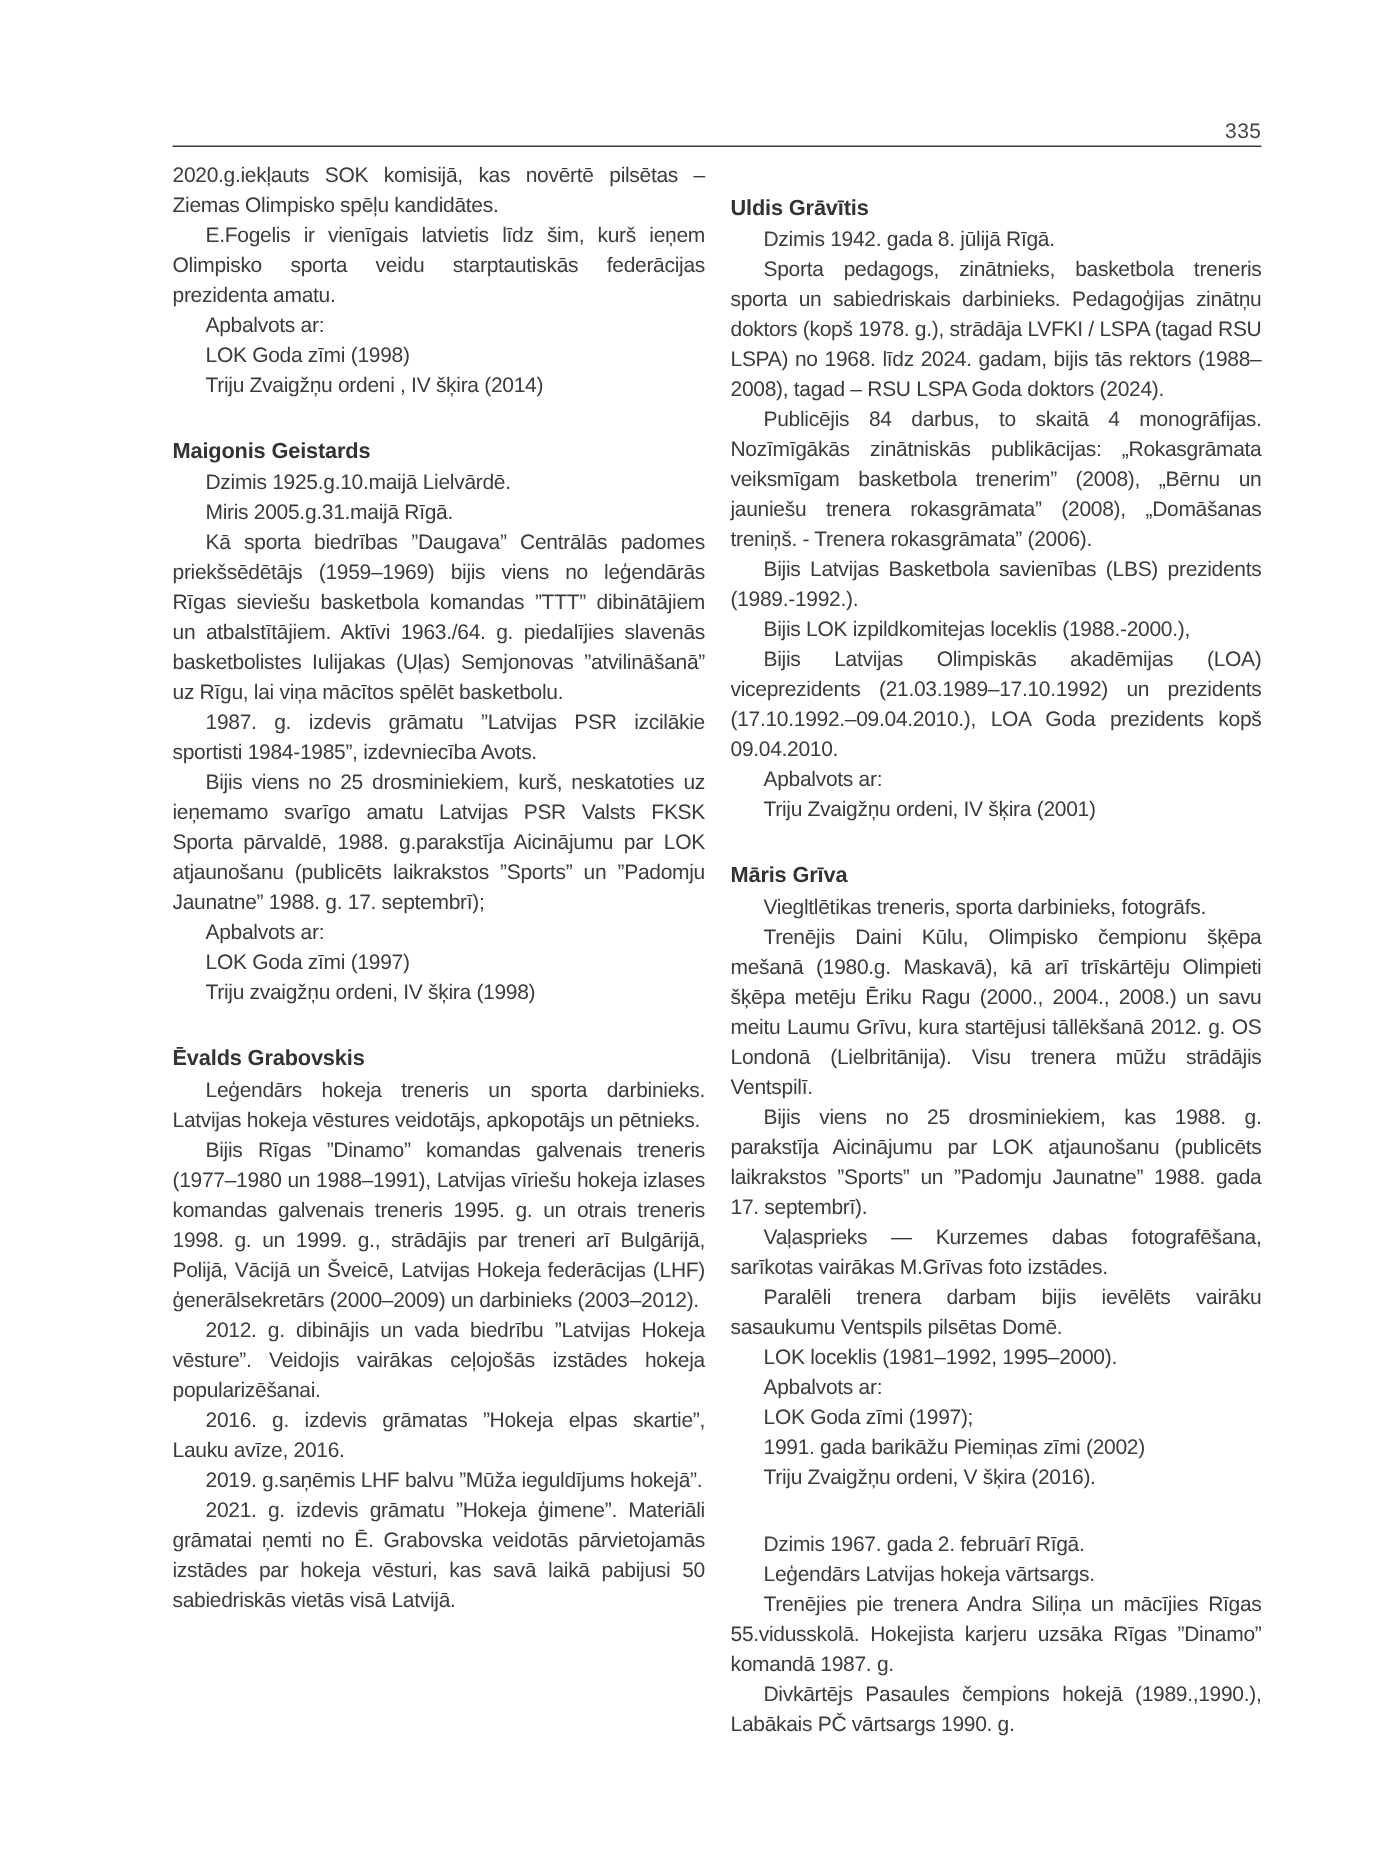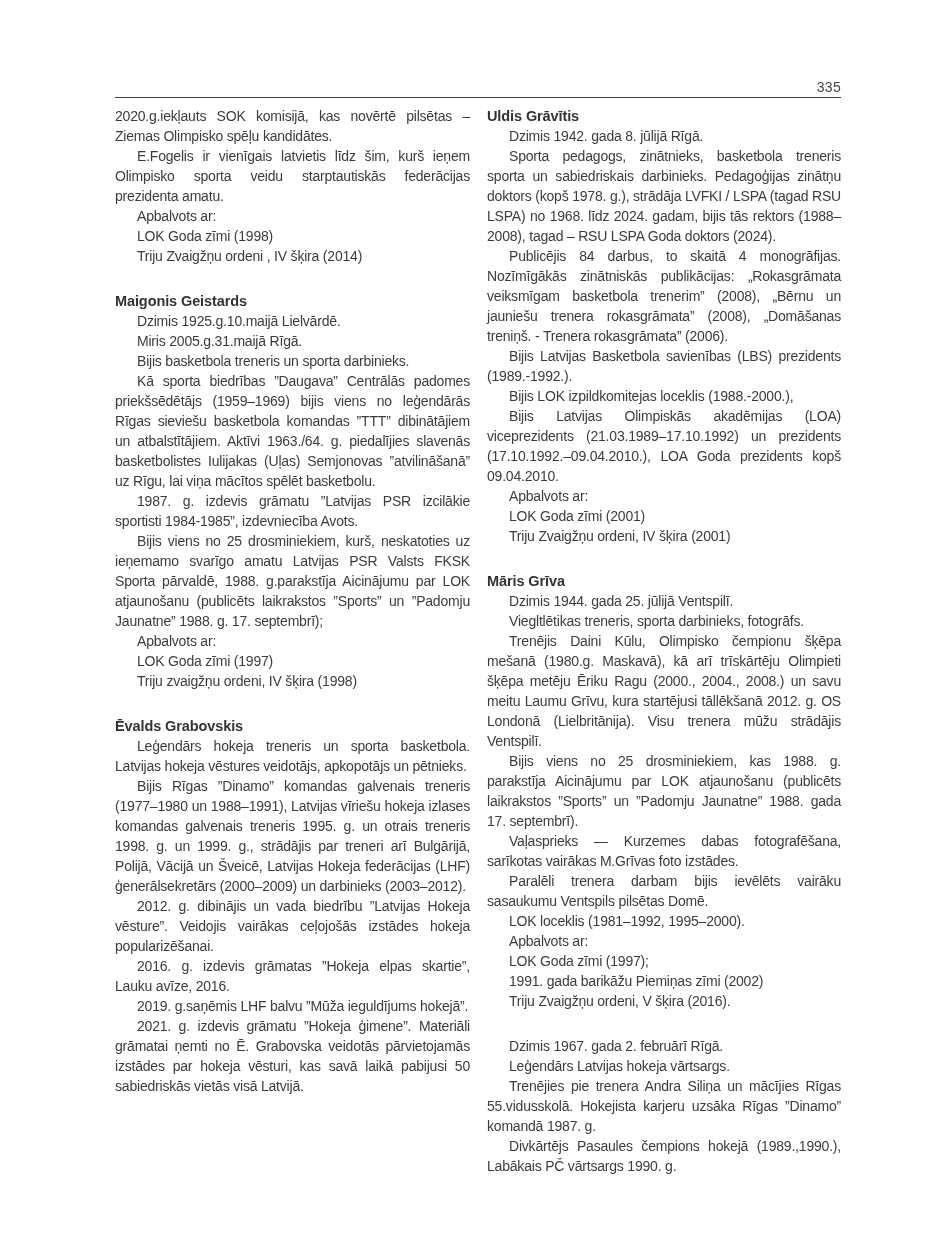--- a/index.html
+++ b/index.html
@@ -35,21 +35,21 @@
     background: #3f3f3f;
   }
   .column {
     position: absolute;
     top: 106px;
     font-size: 14px;
     line-height: 20px;
     letter-spacing: -0.2px;
   }
   .column-left  { left: 115px; width: 355px; }
-  .column-right { left: 487px; width: 354px; }
+  .column-right { left: 487px; width: 354px; margin-top: 23px; }
   .section.with-heading { margin-top: 25px; }
   .section:first-child { margin-top: 0; }
   .heading {
     margin: 0;
     font-size: 14.5px;
     line-height: 20px;
     font-weight: bold;
     color: #333333;
     letter-spacing: -0.1px;
   }
@@ -72,55 +72,52 @@
         <p class="para noindent">2020.g.iekļauts SOK komisijā, kas novērtē pilsētas – Ziemas Olimpisko spēļu kandidātes.</p>
         <p class="para">E.Fogelis ir vienīgais latvietis līdz šim, kurš ieņem Olimpisko sporta veidu starptautiskās federācijas prezidenta amatu.</p>
         <p class="para">Apbalvots ar:</p>
         <p class="para">LOK Goda zīmi (1998)</p>
         <p class="para">Triju Zvaigžņu ordeni , IV šķira (2014)</p>
       </section>
       <section class="section with-heading">
         <h3 class="heading">Maigonis Geistards</h3>
         <p class="para">Dzimis 1925.g.10.maijā Lielvārdē.</p>
         <p class="para">Miris 2005.g.31.maijā Rīgā.</p>
-        <p class="para">Bijis basketbola treneris un sporta darbinieks.</p>
         <p class="para">Kā sporta biedrības ”Daugava” Centrālās padomes priekšsēdētājs (1959–1969) bijis viens no leģendārās Rīgas sieviešu basketbola komandas ”TTT” dibinātājiem un atbalstītājiem. Aktīvi 1963./64. g. piedalījies slavenās basketbolistes Iulijakas (Uļas) Semjonovas ”atvilināšanā” uz Rīgu, lai viņa mācītos spēlēt basketbolu.</p>
         <p class="para">1987. g. izdevis grāmatu ”Latvijas PSR izcilākie sportisti 1984-1985”, izdevniecība Avots.</p>
         <p class="para">Bijis viens no 25 drosminiekiem, kurš, neskatoties uz ieņemamo svarīgo amatu Latvijas PSR Valsts FKSK Sporta pārvaldē, 1988. g.parakstīja Aicinājumu par LOK atjaunošanu (publicēts laikrakstos ”Sports” un ”Padomju Jaunatne” 1988. g. 17. septembrī);</p>
         <p class="para">Apbalvots ar:</p>
         <p class="para">LOK Goda zīmi (1997)</p>
         <p class="para">Triju zvaigžņu ordeni, IV šķira (1998)</p>
       </section>
       <section class="section with-heading">
         <h3 class="heading">Ēvalds Grabovskis</h3>
-        <p class="para">Leģendārs hokeja treneris un sporta basketbola. Latvijas hokeja vēstures veidotājs, apkopotājs un pētnieks.</p>
+        <p class="para">Leģendārs hokeja treneris un sporta darbinieks. Latvijas hokeja vēstures veidotājs, apkopotājs un pētnieks.</p>
         <p class="para">Bijis Rīgas ”Dinamo” komandas galvenais treneris (1977–1980 un 1988–1991), Latvijas vīriešu hokeja izlases komandas galvenais treneris 1995. g. un otrais treneris 1998. g. un 1999. g., strādājis par treneri arī Bulgārijā, Polijā, Vācijā un Šveicē, Latvijas Hokeja federācijas (LHF) ģenerālsekretārs (2000–2009) un darbinieks (2003–2012).</p>
         <p class="para">2012. g. dibinājis un vada biedrību ”Latvijas Hokeja vēsture”. Veidojis vairākas ceļojošās izstādes hokeja popularizēšanai.</p>
         <p class="para">2016. g. izdevis grāmatas ”Hokeja elpas skartie”, Lauku avīze, 2016.</p>
         <p class="para">2019. g.saņēmis LHF balvu ”Mūža ieguldījums hokejā”.</p>
         <p class="para">2021. g. izdevis grāmatu ”Hokeja ģimene”. Materiāli grāmatai ņemti no Ē. Grabovska veidotās pārvietojamās izstādes par hokeja vēsturi, kas savā laikā pabijusi 50 sabiedriskās vietās visā Latvijā.</p>
       </section>
     </div>
 
   <div class="column column-right">
       <section class="section with-heading">
         <h3 class="heading">Uldis Grāvītis</h3>
         <p class="para">Dzimis 1942. gada 8. jūlijā Rīgā.</p>
         <p class="para">Sporta pedagogs, zinātnieks, basketbola treneris sporta un sabiedriskais darbinieks. Pedagoģijas zinātņu doktors (kopš 1978. g.), strādāja LVFKI / LSPA (tagad RSU LSPA) no 1968. līdz 2024. gadam, bijis tās rektors (1988–2008), tagad – RSU LSPA Goda doktors (2024).</p>
         <p class="para">Publicējis 84 darbus, to skaitā 4 monogrāfijas. Nozīmīgākās zinātniskās publikācijas: „Rokasgrāmata veiksmīgam basketbola trenerim” (2008), „Bērnu un jauniešu trenera rokasgrāmata” (2008), „Domāšanas treniņš. - Trenera rokasgrāmata” (2006).</p>
         <p class="para">Bijis Latvijas Basketbola savienības (LBS) prezidents (1989.-1992.).</p>
         <p class="para">Bijis LOK izpildkomitejas loceklis (1988.-2000.),</p>
         <p class="para">Bijis Latvijas Olimpiskās akadēmijas (LOA) viceprezidents (21.03.1989–17.10.1992) un prezidents (17.10.1992.–09.04.2010.), LOA Goda prezidents kopš 09.04.2010.</p>
         <p class="para">Apbalvots ar:</p>
-        <p class="para">LOK Goda zīmi (2001)</p>
         <p class="para">Triju Zvaigžņu ordeni, IV šķira (2001)</p>
       </section>
       <section class="section with-heading">
         <h3 class="heading">Māris Grīva</h3>
-        <p class="para">Dzimis 1944. gada 25. jūlijā Ventspilī.</p>
         <p class="para">Viegltlētikas treneris, sporta darbinieks, fotogrāfs.</p>
         <p class="para">Trenējis Daini Kūlu, Olimpisko čempionu šķēpa mešanā (1980.g. Maskavā), kā arī trīskārtēju Olimpieti šķēpa metēju Ēriku Ragu (2000., 2004., 2008.) un savu meitu Laumu Grīvu, kura startējusi tāllēkšanā 2012. g. OS Londonā (Lielbritānija). Visu trenera mūžu strādājis Ventspilī.</p>
         <p class="para">Bijis viens no 25 drosminiekiem, kas 1988. g. parakstīja Aicinājumu par LOK atjaunošanu (publicēts laikrakstos ”Sports” un ”Padomju Jaunatne” 1988. gada 17. septembrī).</p>
         <p class="para">Vaļasprieks — Kurzemes dabas fotografēšana, sarīkotas vairākas M.Grīvas foto izstādes.</p>
         <p class="para">Paralēli trenera darbam bijis ievēlēts vairāku sasaukumu Ventspils pilsētas Domē.</p>
         <p class="para">LOK loceklis (1981–1992, 1995–2000).</p>
         <p class="para">Apbalvots ar:</p>
         <p class="para">LOK Goda zīmi (1997);</p>
         <p class="para">1991. gada barikāžu Piemiņas zīmi (2002)</p>
         <p class="para">Triju Zvaigžņu ordeni, V šķira (2016).</p>

